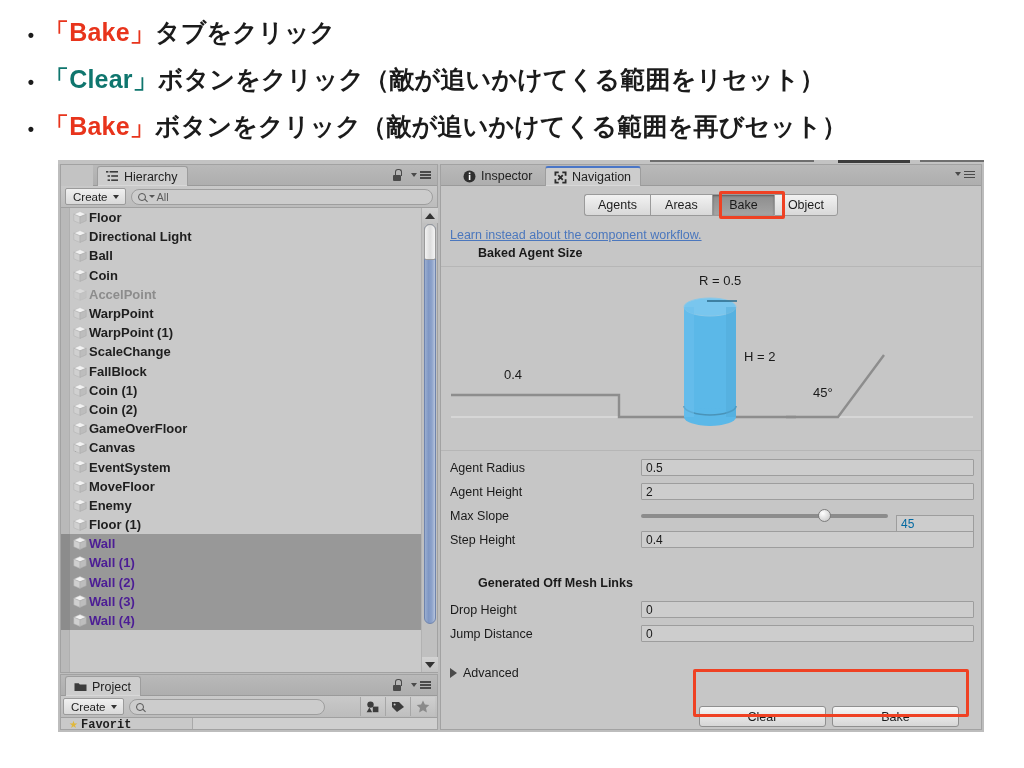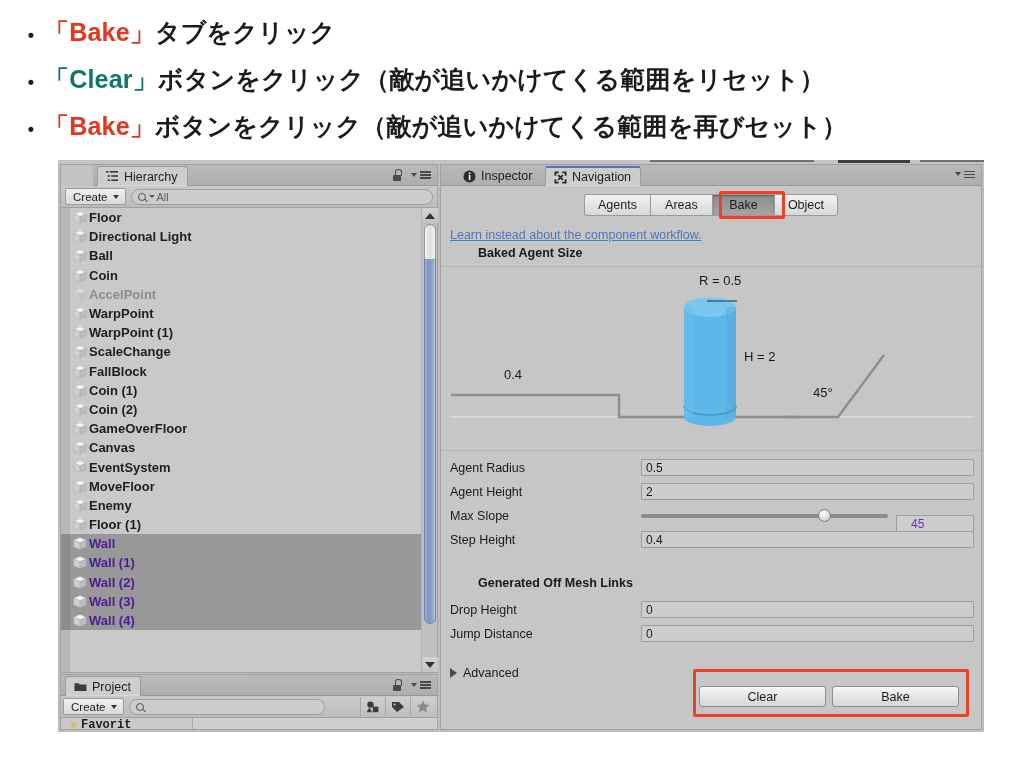--- a/index.html
+++ b/index.html
@@ -299,33 +299,33 @@
   }
   .slider-knob {
     position:absolute; top:-5px; left:71.5%;
     width:13px; height:13px; border-radius:50%;
     background: radial-gradient(circle at 35% 30%, #ffffff, #d4d4d4 70%, #b0b0b0);
     border:1px solid #7d7d7d;
   }
   .slider-num {
     width:78px; height:17px;
     background:#cdcdcd; border:1px solid #9d9d9d;
-    display:flex; align-items:center; padding:0 14px;
-    font-size:12px; color:#6d28d9;margin-top:16px;
+    display:flex; align-items:center; padding:0 4px;
+    font-size:12px; color:#0369a1;margin-top:16px;
   }
 
   #advanced-row {
     position:absolute; left:9px; top:480px;
     display:flex; align-items:center; gap:6px;
     font-size:12.5px; color:#1a1a1a;
   }
   .tri-right { width:0;height:0;border-top:5px solid transparent;border-bottom:5px solid transparent;border-left:7px solid #4a4a4a; }
 
   #action-buttons {
-    position:absolute; left:258px; top:500px;
+    position:absolute; left:258px; top:520px;
     display:flex; gap:6px;
   }
   .action-btn {
     width: 127px; height: 21px;
     display:flex; align-items:center; justify-content:center;
     background: linear-gradient(#f6f6f6,#d6d6d6);
     border:1px solid #8f8f8f; border-radius:3px;
     font-size:12.5px; color:#1a1a1a;
   }
 </style>

